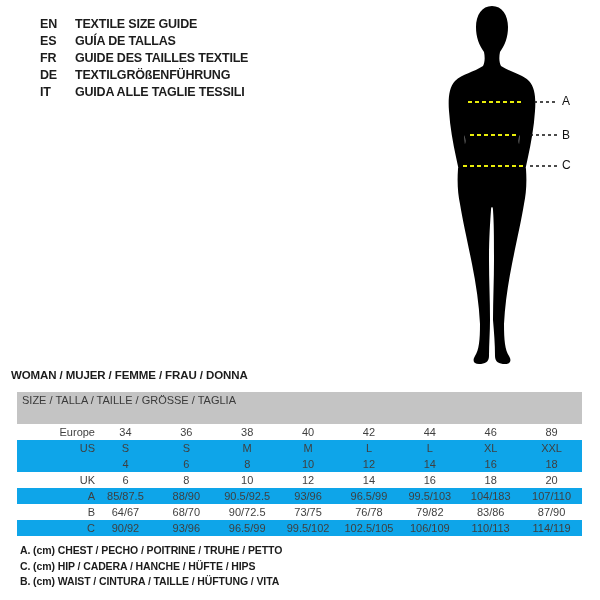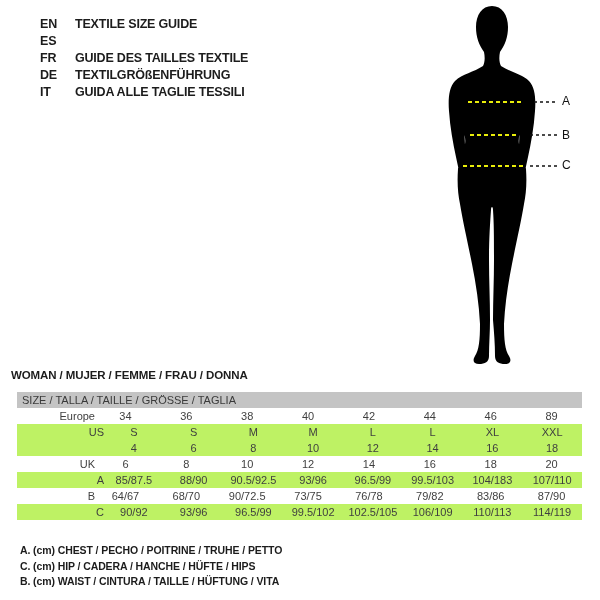--- a/index.html
+++ b/index.html
@@ -18,40 +18,41 @@
   .measure-letter{position:absolute;font-size:12px;line-height:13px;font-weight:normal;color:#111;}
   .letter-a{left:562px;top:95px;}
   .letter-b{left:562px;top:129px;}
   .letter-c{left:562px;top:159px;}
 
   
   .woman-title{position:absolute;left:11px;top:369px;font-size:11.5px;font-weight:bold;letter-spacing:-0.1px;color:#1c1c1c;}
 
   
   .size-table{position:absolute;left:17px;top:392px;width:565px;}
-  .thead{height:16px;line-height:16px;background:#c4c4c4;color:#3a3a3a;font-size:11px;padding-left:5px;box-sizing:border-box;}
+  .thead{height:32px;line-height:16px;background:#c4c4c4;color:#3a3a3a;font-size:11px;padding-left:5px;box-sizing:border-box;}
   .trow{display:flex;height:16px;align-items:center;font-size:11px;color:#3f3f3f;}
-  .trow.shaded{background:#bef264;padding-left:9px;}
+  .trow.shaded{background:#0ea5e9;}
   .tlabel{flex:0 0 78px;padding-left:5px;box-sizing:border-box;text-align:right;}
   .tcell{flex:1 1 0;text-align:center;}
 
   
   .legend{position:absolute;left:20px;top:543px;}
   .legend-line{font-size:10.5px;font-weight:bold;line-height:15.7px;letter-spacing:-0.1px;color:#1c1c1c;white-space:nowrap;}
 </style>
 </head>
 <body>
 
 <div class="lang-block">
   <div class="lang-row">
     <span class="lang-code">EN</span>
     <span class="lang-title">TEXTILE SIZE GUIDE</span>
   </div>
   <div class="lang-row">
     <span class="lang-code">ES</span>
+    <span class="lang-title">GUÍA DE TALLAS</span>
   </div>
   <div class="lang-row">
     <span class="lang-code">FR</span>
     <span class="lang-title">GUIDE DES TAILLES TEXTILE</span>
   </div>
   <div class="lang-row">
     <span class="lang-code">DE</span>
     <span class="lang-title">TEXTILGRÖßENFÜHRUNG</span>
   </div>
   <div class="lang-row">

